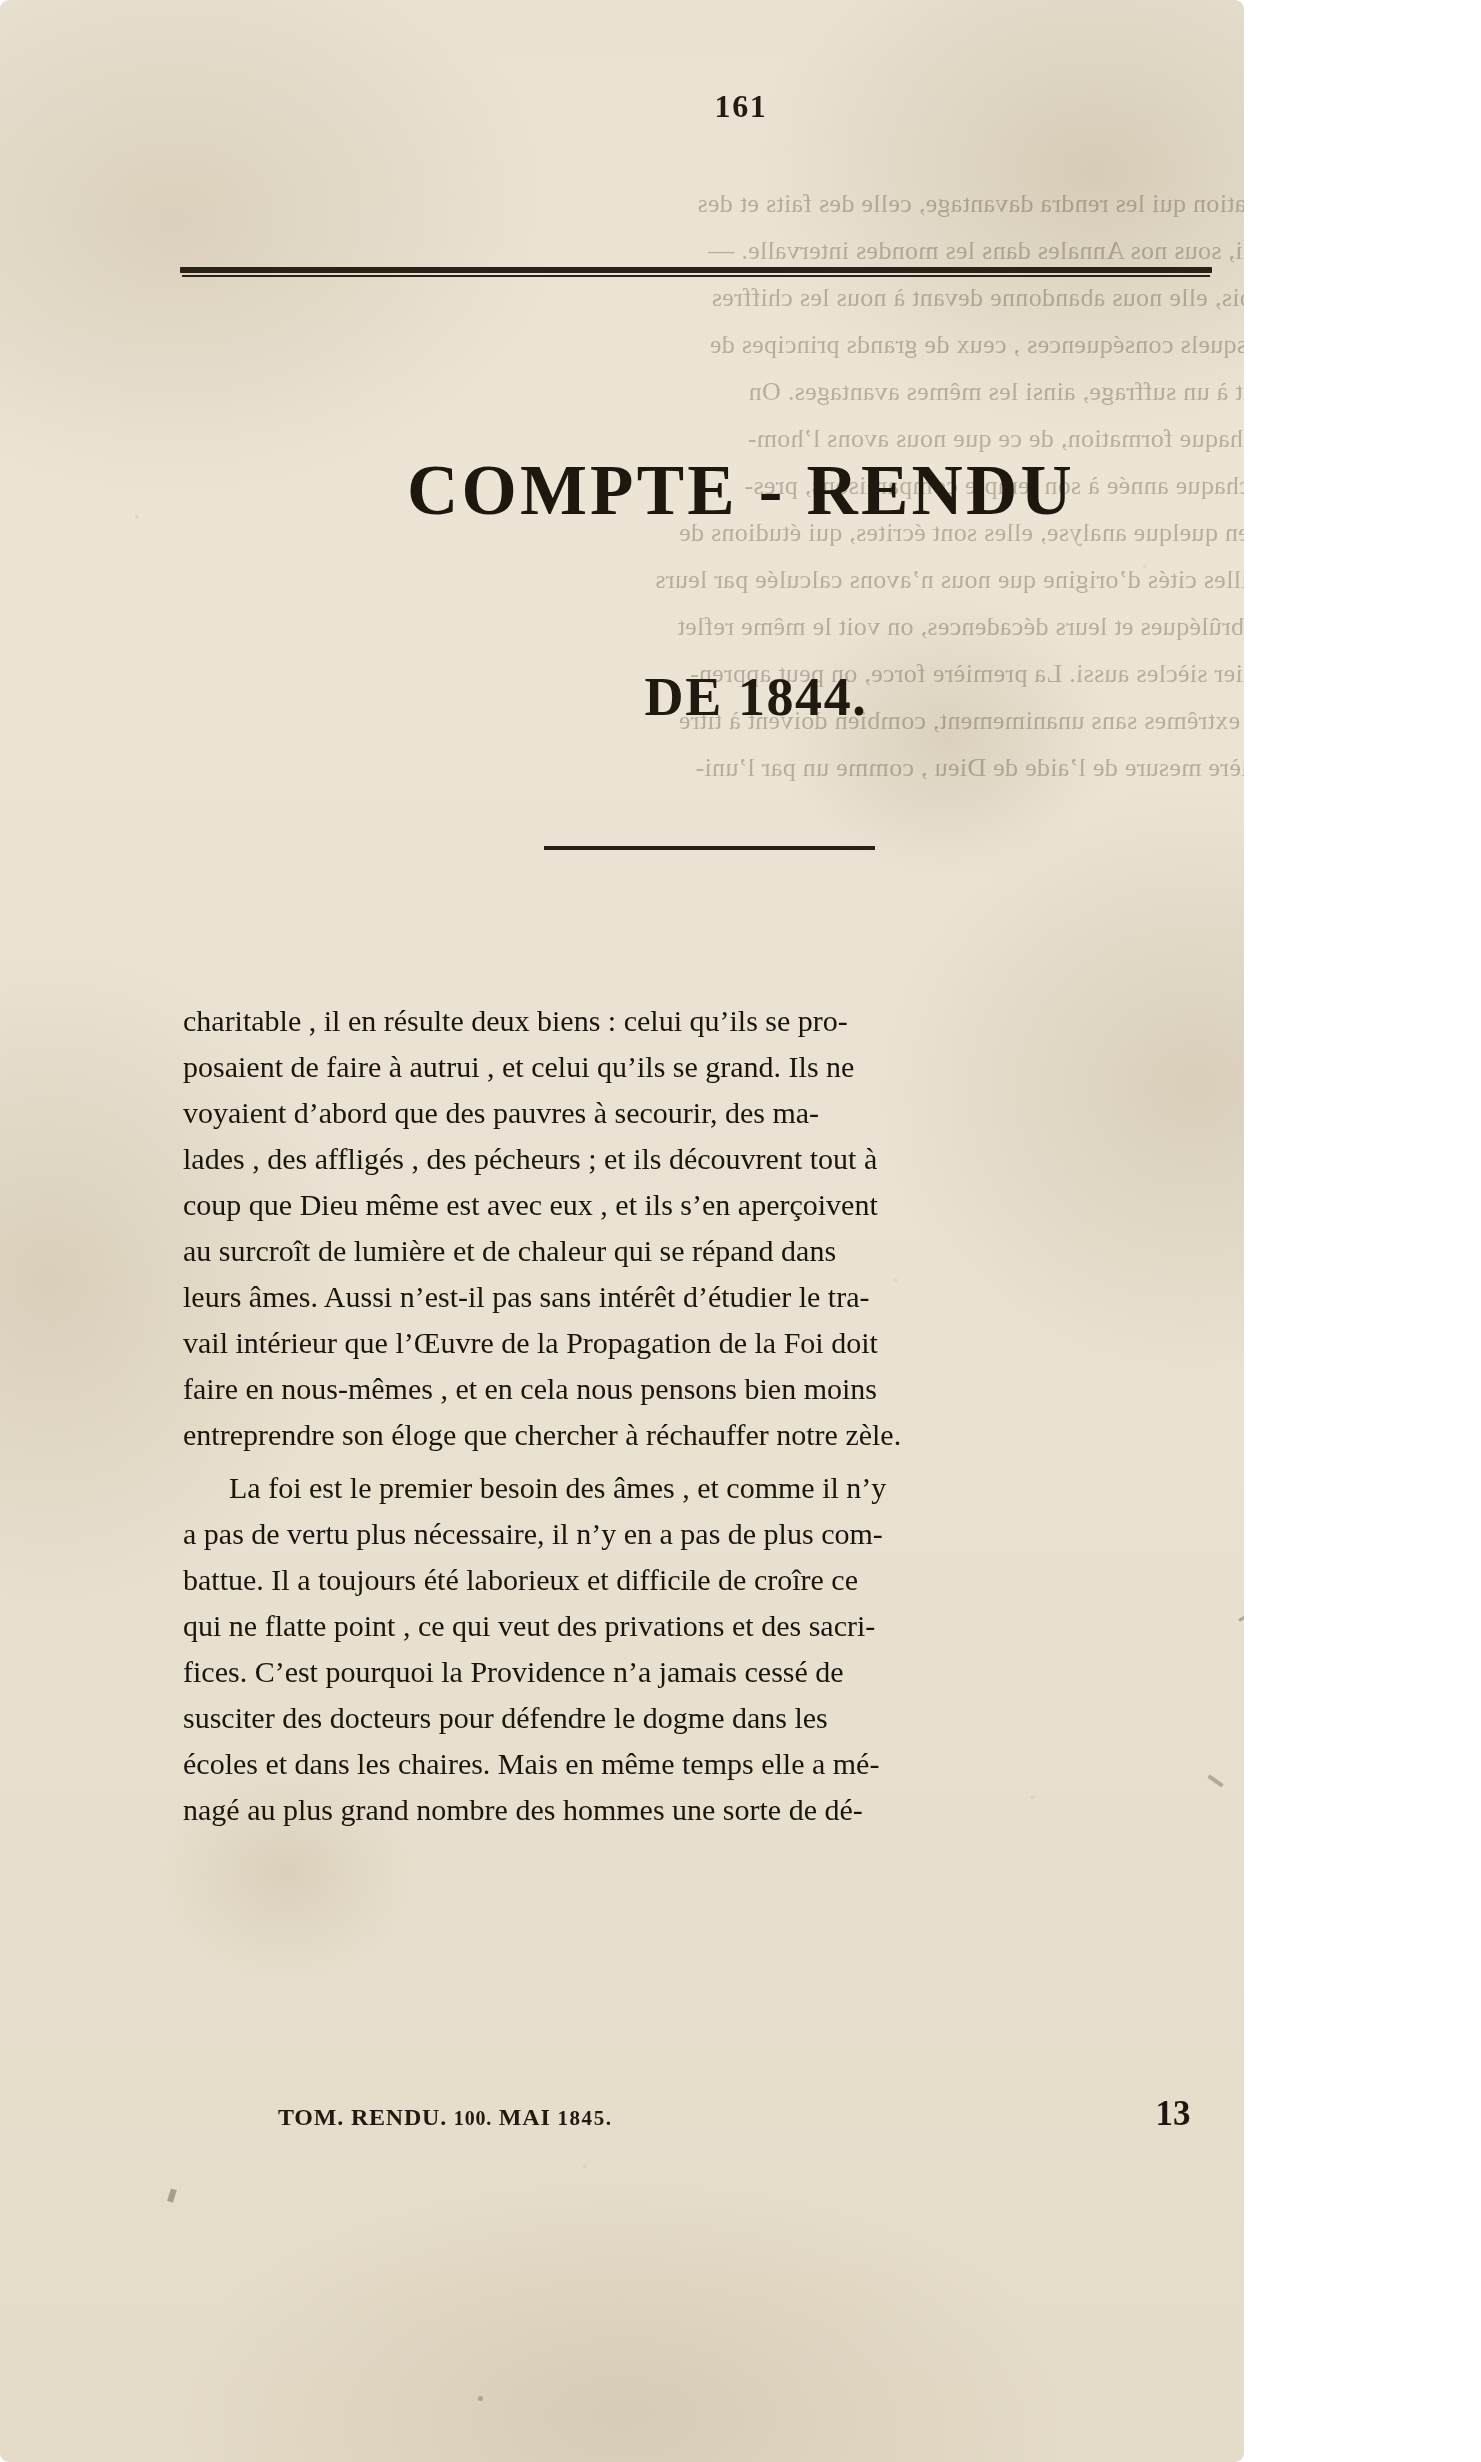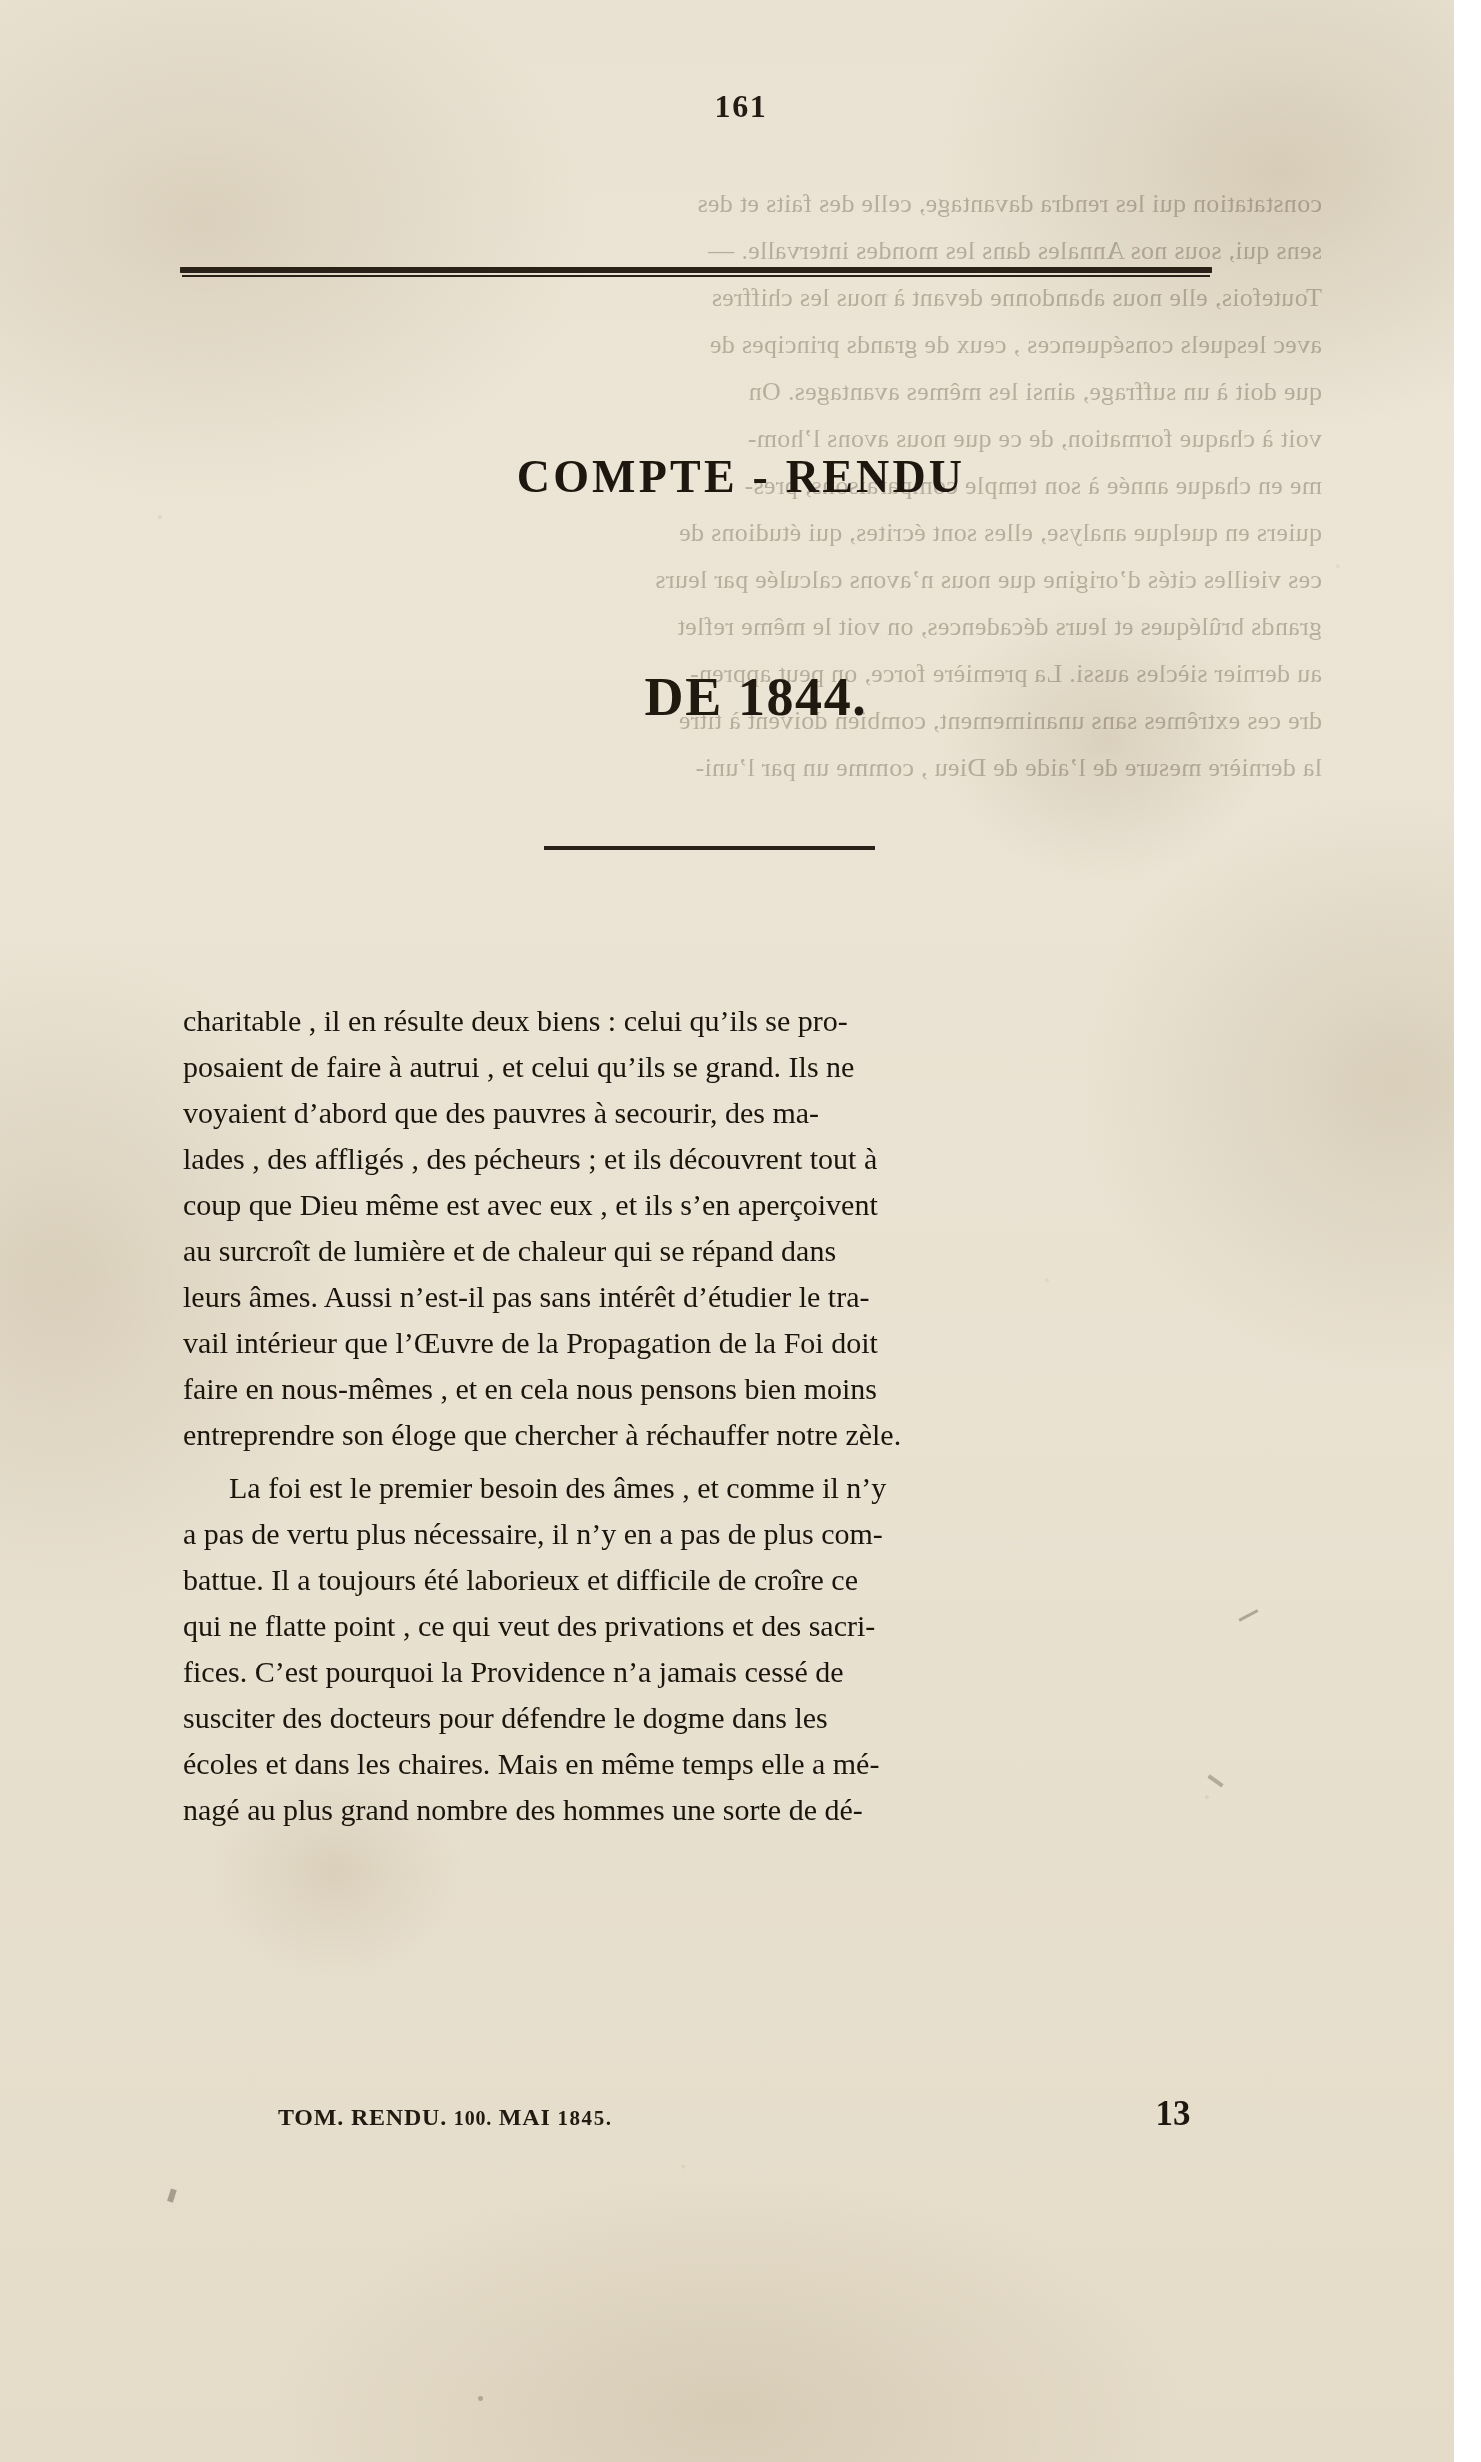--- a/index.html
+++ b/index.html
@@ -10,32 +10,33 @@
   body {
     width: 1482px;
     height: 2462px;
     overflow: hidden;
     font-family: "Liberation Serif", serif;
   }
 
   
   .page {
     position: relative;
-    width: 1454px;
+    width: 1244px;
     height: 2462px;
     background:
       radial-gradient(ellipse 552px 410px at 14% 9%, rgba(176,158,126,0.28), rgba(176,158,126,0) 70%),
       radial-gradient(ellipse 489px 379px at 88% 7%, rgba(168,150,118,0.30), rgba(168,150,118,0) 70%),
       radial-gradient(ellipse 410px 473px at 4% 52%, rgba(170,152,120,0.26), rgba(170,152,120,0) 72%),
       radial-gradient(ellipse 442px 410px at 96% 44%, rgba(166,148,116,0.26), rgba(166,148,116,0) 72%),
       radial-gradient(ellipse 631px 331px at 50% 98%, rgba(172,154,122,0.24), rgba(172,154,122,0) 72%),
       radial-gradient(ellipse 237px 205px at 76% 30%, rgba(150,130,96,0.20), rgba(150,130,96,0) 70%),
       radial-gradient(ellipse 189px 158px at 23% 76%, rgba(150,130,96,0.16), rgba(150,130,96,0) 70%),
       linear-gradient(180deg, #e9e2d2 0%, #ece5d6 18%, #eae3d3 42%, #e8e0cf 70%, #e4dbc8 100%);
     overflow: hidden;
+    border-radius: 9px;
   }
   
   .grain {
     position: absolute;
     inset: 0;
     pointer-events: none;
     background-image:
       radial-gradient(circle at 11% 21%, rgba(120,100,70,0.10) 0 1.6px, rgba(0,0,0,0) 2.4px),
       radial-gradient(circle at 31% 66%, rgba(120,100,70,0.09) 0 1.6px, rgba(0,0,0,0) 2.4px),
       radial-gradient(circle at 61% 12%, rgba(120,100,70,0.08) 0 1.6px, rgba(0,0,0,0) 2.4px),
@@ -101,21 +102,21 @@
   }
 
   .title {
     position: absolute;
     top: 450px;
     left: 0;
     width: 1482px;
     text-align: center;
     font-family: "Liberation Serif", serif;
     font-weight: bold;
-    font-size: 46px;
+    font-size: 71px;
     letter-spacing: 3.2px;
     color: #1d170f;
   }
   .subtitle {
     position: absolute;
     top: 666px;
     left: 0;
     width: 1482px;
     text-align: center;
     font-family: "Liberation Serif", serif;

